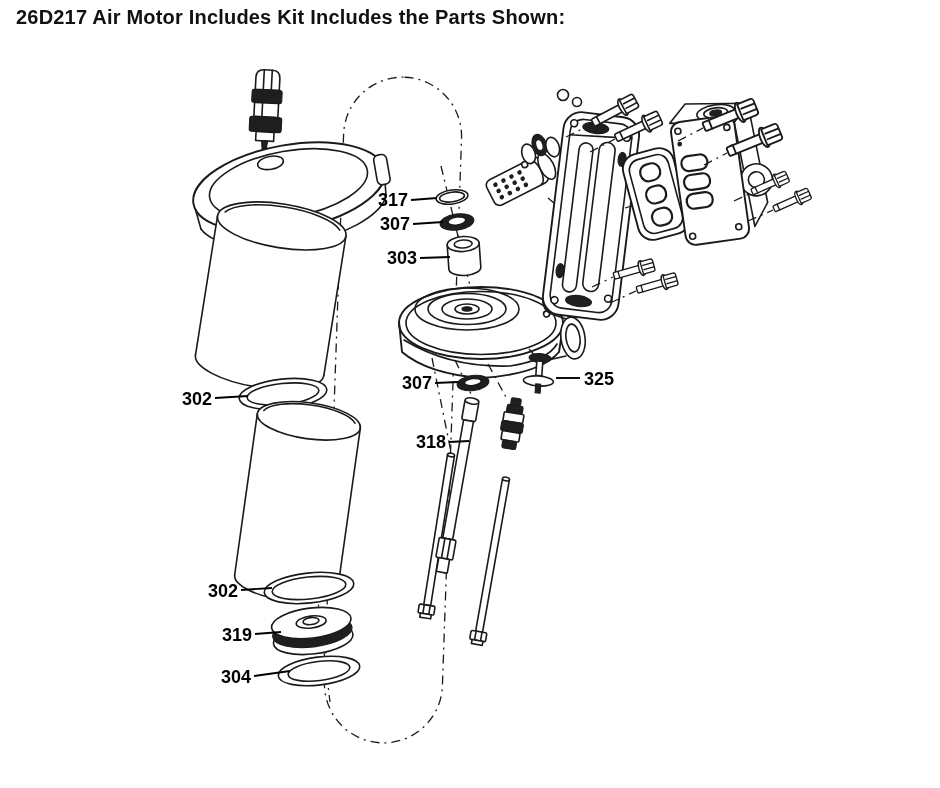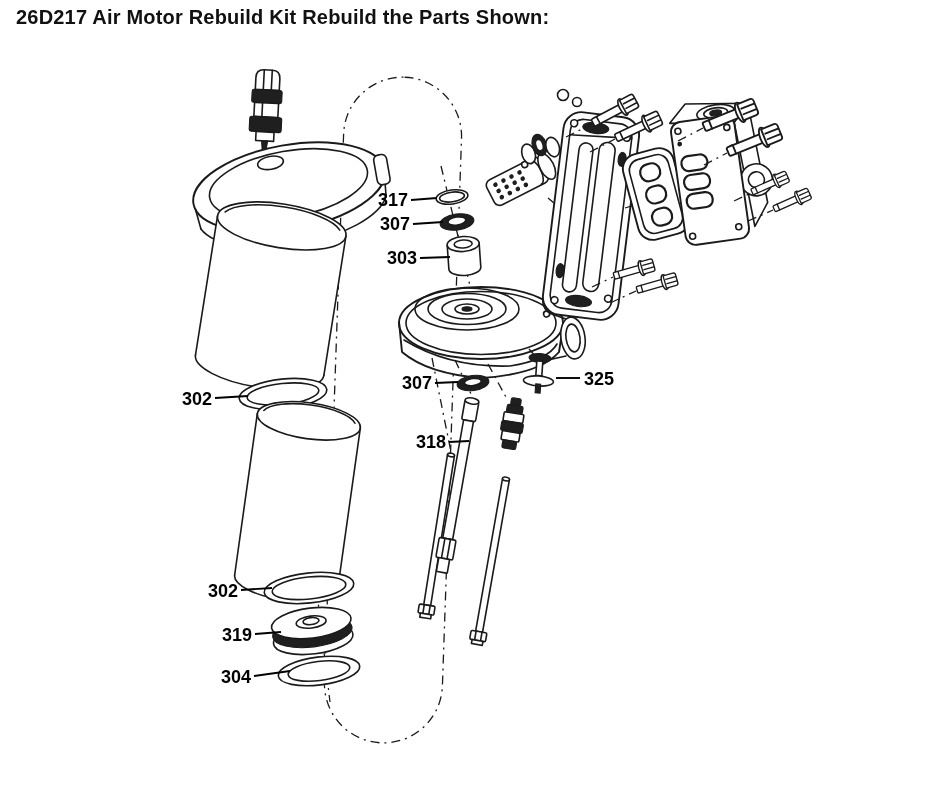--- a/index.html
+++ b/index.html
@@ -15,21 +15,21 @@
   .thick{stroke-width:1.9;}
   .slot{stroke-width:2.2;}
   .dash{stroke:#1a1a1a;fill:none;stroke-width:1.3;stroke-dasharray:9 5 2 5;}
   .lead{stroke:#000;stroke-width:1.9;fill:none;}
   text.callout{font-family:"Liberation Sans",sans-serif;font-weight:700;font-size:18px;fill:#000;}
 </style>
 </head>
 <body>
 
 <div id="page">
-  <h1 id="title">26D217 Air Motor Rebuild Kit Rebuild the Parts Shown:</h1>
+  <h1 id="title">26D217 Air Motor Includes Kit Includes the Parts Shown:</h1>
 
   <svg id="diagram" width="940" height="788" viewBox="0 0 940 788">
 
     <defs>
       <g id="bolt">
         <rect x="0" y="-4" width="33" height="8" rx="1.5" class="s w"></rect>
         <line x1="6" y1="-4" x2="6" y2="4" class="s"></line>
         <ellipse cx="34" cy="0" rx="3.5" ry="9" class="s w"></ellipse>
         <path d="M34,-7.5 h12 a2.5,2.5 0 0 1 2.5,2.5 v10 a2.5,2.5 0 0 1 -2.5,2.5 h-12 z" class="s w"></path>
         <line x1="36" y1="-2.6" x2="48" y2="-2.6" class="s"></line>

